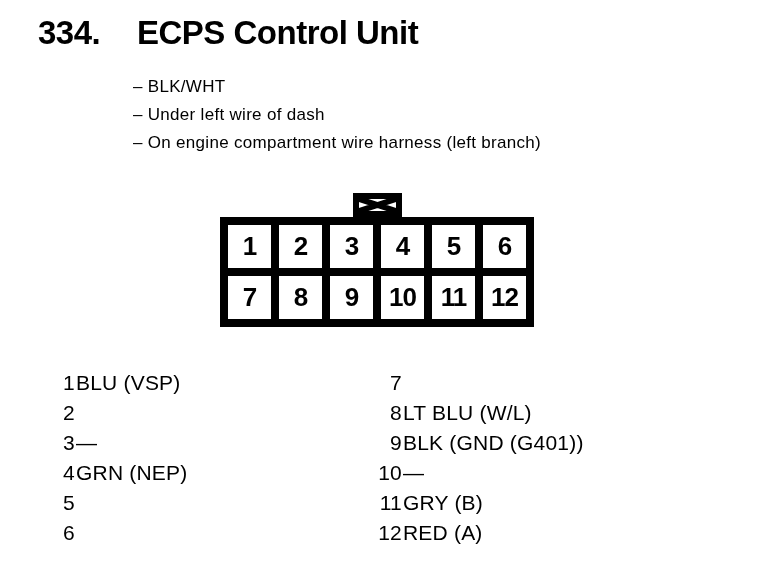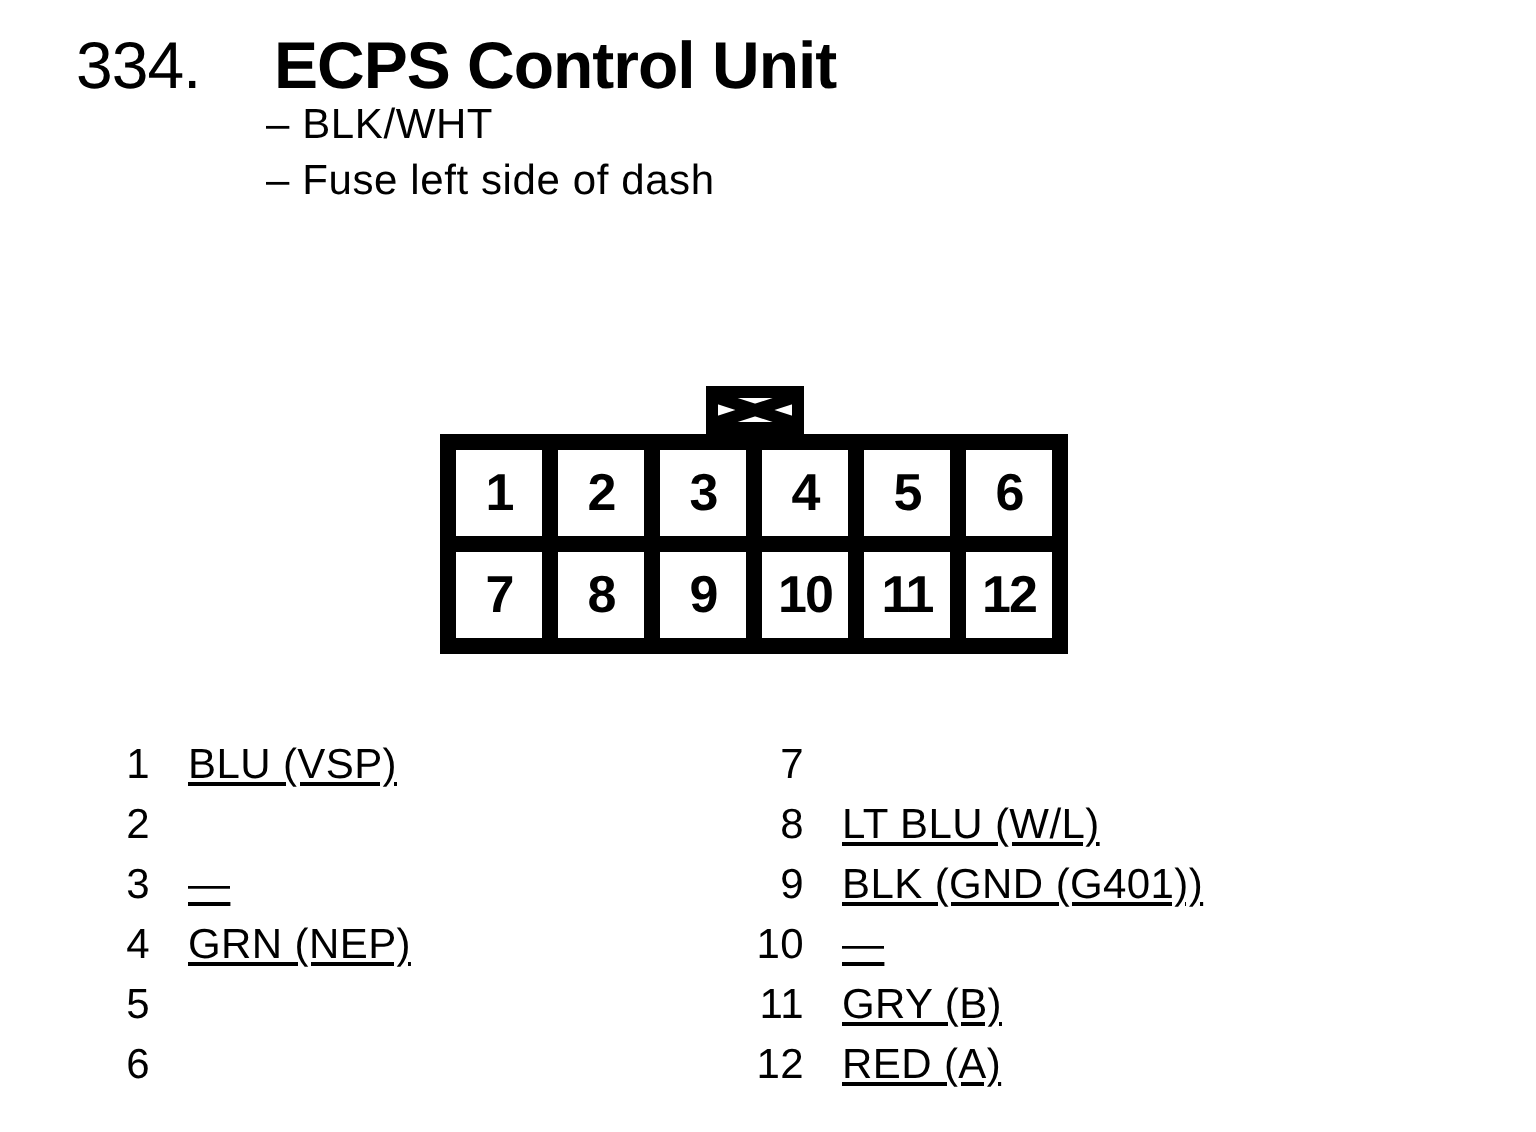--- a/index.html
+++ b/index.html
@@ -16,38 +16,38 @@
     font-family: "Liberation Sans", sans-serif;
     overflow: hidden;
   }
 
   
   .section-number {
     position: absolute;
     left: 38px;
     top: 14px;
     font-size: 33px;
-    font-weight: normal;
+    font-weight: bold;
     letter-spacing: -0.5px;
     white-space: nowrap;
   }
   .section-title {
     position: absolute;
     left: 137px;
     top: 14px;
     font-size: 33px;
     font-weight: bold;
     letter-spacing: -0.5px;
     white-space: nowrap;
   }
   .details {
     position: absolute;
     left: 133px;
-    top: 49px;
-    font-size: 21px;
+    top: 73px;
+    font-size: 17px;
     line-height: 28px;
     letter-spacing: 0.3px;
   }
   .detail-line { white-space: nowrap; }
 
   
   .connector {
     position: absolute;
     left: 220px;
     top: 217px;
@@ -86,36 +86,36 @@
   }
   .pin-col-left  { left: 25px; }
   .pin-col-right { left: 352px; }
   .pin-row { display: flex; white-space: nowrap; }
   .pin-num {
     width: 50px;
     text-align: right;
     flex: 0 0 auto;
   }
   .pin-label {
-    margin-left: 19px;
+    margin-left: 1px;
     flex: 0 0 auto;
-    text-decoration: underline;
   }
 </style>
 </head>
 <body>
 
 <div class="page">
 
   <div class="section-number">334.</div>
   <div class="section-title">ECPS Control Unit</div>
 
   <div class="details">
     <div class="detail-line">– BLK/WHT</div>
-    <div class="detail-line">– Fuse left side of dash</div>
+    <div class="detail-line">– Under left wire of dash</div>
+    <div class="detail-line">– On engine compartment wire harness (left branch)</div>
   </div>
 
   <div class="lock-tab">
     <svg width="49" height="24" viewBox="0 0 49 24" xmlns="http://www.w3.org/2000/svg">
       <rect x="0" y="0" width="49" height="24" fill="#000000"></rect>
       <rect x="6" y="6" width="37" height="12" fill="#ffffff"></rect>
       <path d="M6 6 L43 18 M43 6 L6 18" stroke="#000000" stroke-width="6"></path>
     </svg>
   </div>
 

